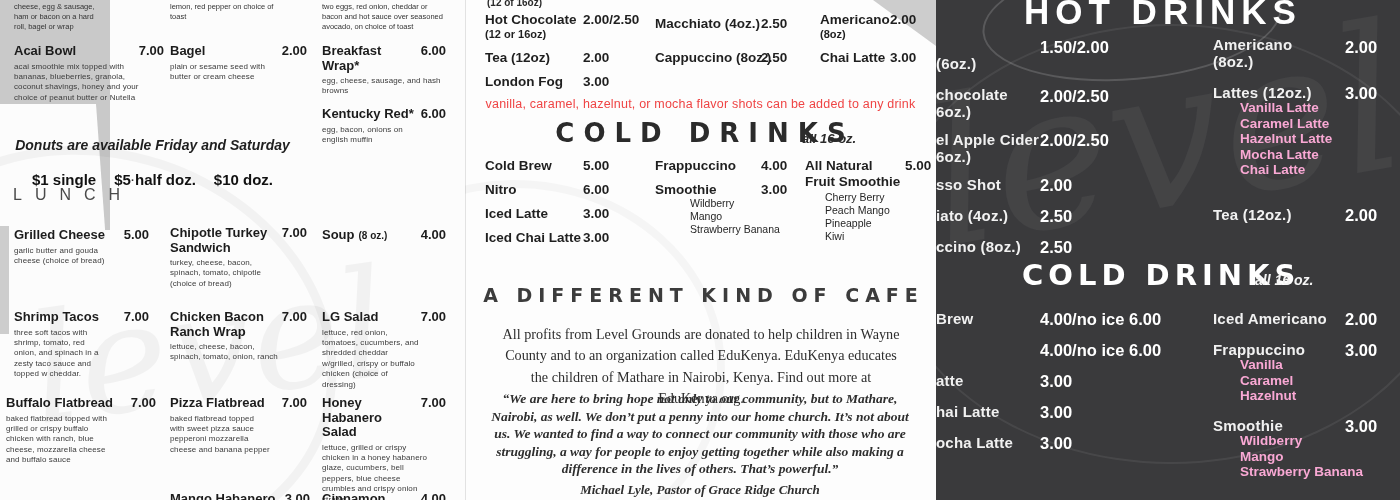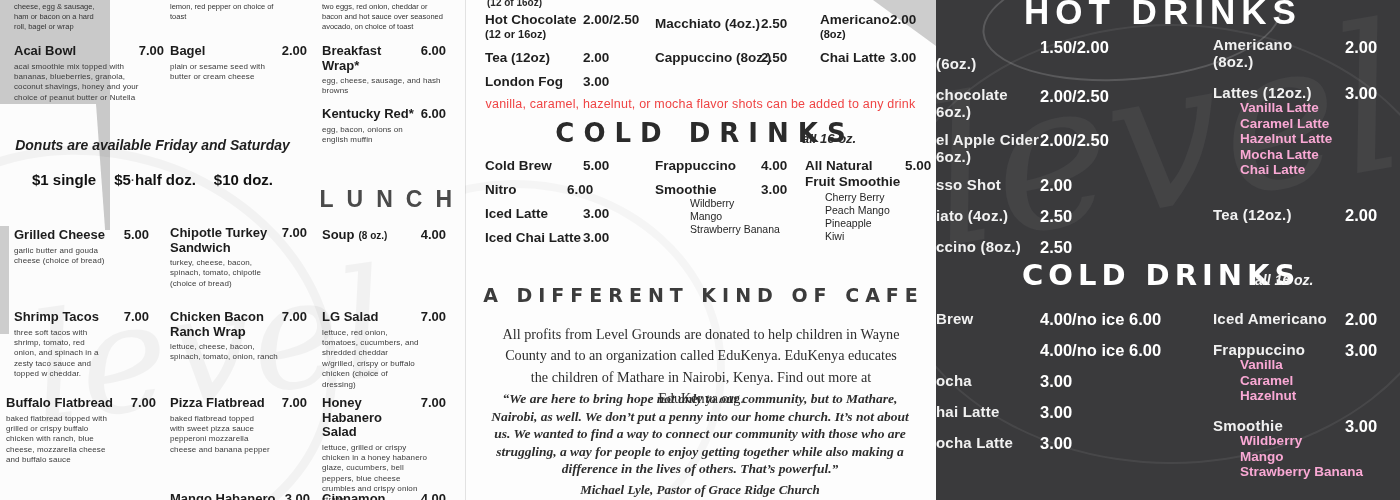--- a/index.html
+++ b/index.html
@@ -15,21 +15,21 @@
   
   .note{position:absolute;z-index:2;font-size:7.5px;color:#333;line-height:1.3}
   .t{display:flex;justify-content:space-between;align-items:flex-start;font-weight:700;font-size:13px;color:#1c1c1c;line-height:1.12}
   .p{margin-left:4px;white-space:nowrap}
   .unit{font-size:10px;font-weight:700;margin:2px 0 0 4px;white-space:nowrap}
   .d{margin-top:3px;font-size:8px;color:#3b3b3b;line-height:1.3;letter-spacing:.1px}
   .don1{font-size:14px;font-weight:700;font-style:italic;color:#1f1f1f;text-align:center}
   .don2{font-size:15px;font-weight:700;color:#111;text-align:center;margin-top:18px}
   .don2 span{margin:0 9px}
   .dot{font-size:11px;font-weight:700;color:#333}
-  .lunch-h{font-size:23px;font-weight:700;letter-spacing:13px;text-indent:13px;color:#4a4a4a;text-align:right;width:100%}
+  .lunch-h{font-size:16px;font-weight:400;letter-spacing:13px;text-indent:13px;color:#4a4a4a;text-align:left;width:100%}
   
   .mrow{display:flex;align-items:flex-start}
   .mn{font-weight:700;font-size:13.5px;color:#1f1f1f;line-height:1.18;white-space:nowrap}
   .mwrap{white-space:normal}
   .msz{font-weight:700;font-size:11px;color:#1f1f1f;line-height:1.2}
   .mfrag{font-weight:700;font-size:10px;color:#2a2a2a}
   .mp{font-weight:700;font-size:13.5px;color:#1f1f1f;white-space:nowrap}
   .mv{font-size:10.5px;color:#262626;line-height:1.25}
   .flavor{font-size:12.5px;color:#ef4444;text-align:center;width:100%;letter-spacing:.2px}
   .cold-h{font-family:"DejaVu Sans",sans-serif;font-weight:800;font-size:26px;letter-spacing:9px;text-indent:9px;color:#2b2b2b;text-align:center;width:100%}
@@ -229,21 +229,21 @@
     <div class="abs flavor" style="left:0;top:97px">vanilla, caramel, hazelnut, or mocha flavor shots can be added to any drink</div>
 
     <div class="abs cold-h" style="left:0;top:118px">COLD DRINKS</div>
     <div class="abs all16" style="left:337px;top:131px">all 16 oz.</div>
 
     <div class="mrow abs" style="left:20px;top:158px">
       <div class="mn" style="width:98px">Cold Brew</div>
       <div class="mp">5.00</div>
     </div>
     <div class="mrow abs" style="left:20px;top:182px">
-      <div class="mn" style="width:82px">Nitro</div>
+      <div class="mn" style="width:98px">Nitro</div>
       <div class="mp">6.00</div>
     </div>
     <div class="mrow abs" style="left:20px;top:206px">
       <div class="mn" style="width:98px">Iced Latte</div>
       <div class="mp">3.00</div>
     </div>
     <div class="mrow abs" style="left:20px;top:230px">
       <div class="mn" style="width:98px">Iced Chai Latte</div>
       <div class="mp">3.00</div>
     </div>
@@ -340,21 +340,21 @@
 
     <div class="abs" style="left:0;top:310px;width:235px">
       <div class="rn abs" style="left:0;top:0">Brew</div>
       <div class="rp abs" style="left:104px;top:0">4.00/no ice 6.00</div>
     </div>
     <div class="abs" style="left:0;top:341px;width:235px">
       <div class="rn abs" style="left:0;top:0"></div>
       <div class="rp abs" style="left:104px;top:0">4.00/no ice 6.00</div>
     </div>
     <div class="abs" style="left:0;top:372px;width:235px">
-      <div class="rn abs" style="left:0;top:0">ocha</div>
+      <div class="rn abs" style="left:0;top:0">atte</div>
       <div class="rp abs" style="left:104px;top:0">3.00</div>
     </div>
     <div class="abs" style="left:0;top:403px;width:235px">
       <div class="rn abs" style="left:0;top:0">hai Latte</div>
       <div class="rp abs" style="left:104px;top:0">3.00</div>
     </div>
     <div class="abs" style="left:0;top:434px;width:235px">
       <div class="rn abs" style="left:0;top:0">ocha Latte</div>
       <div class="rp abs" style="left:104px;top:0">3.00</div>
     </div>

